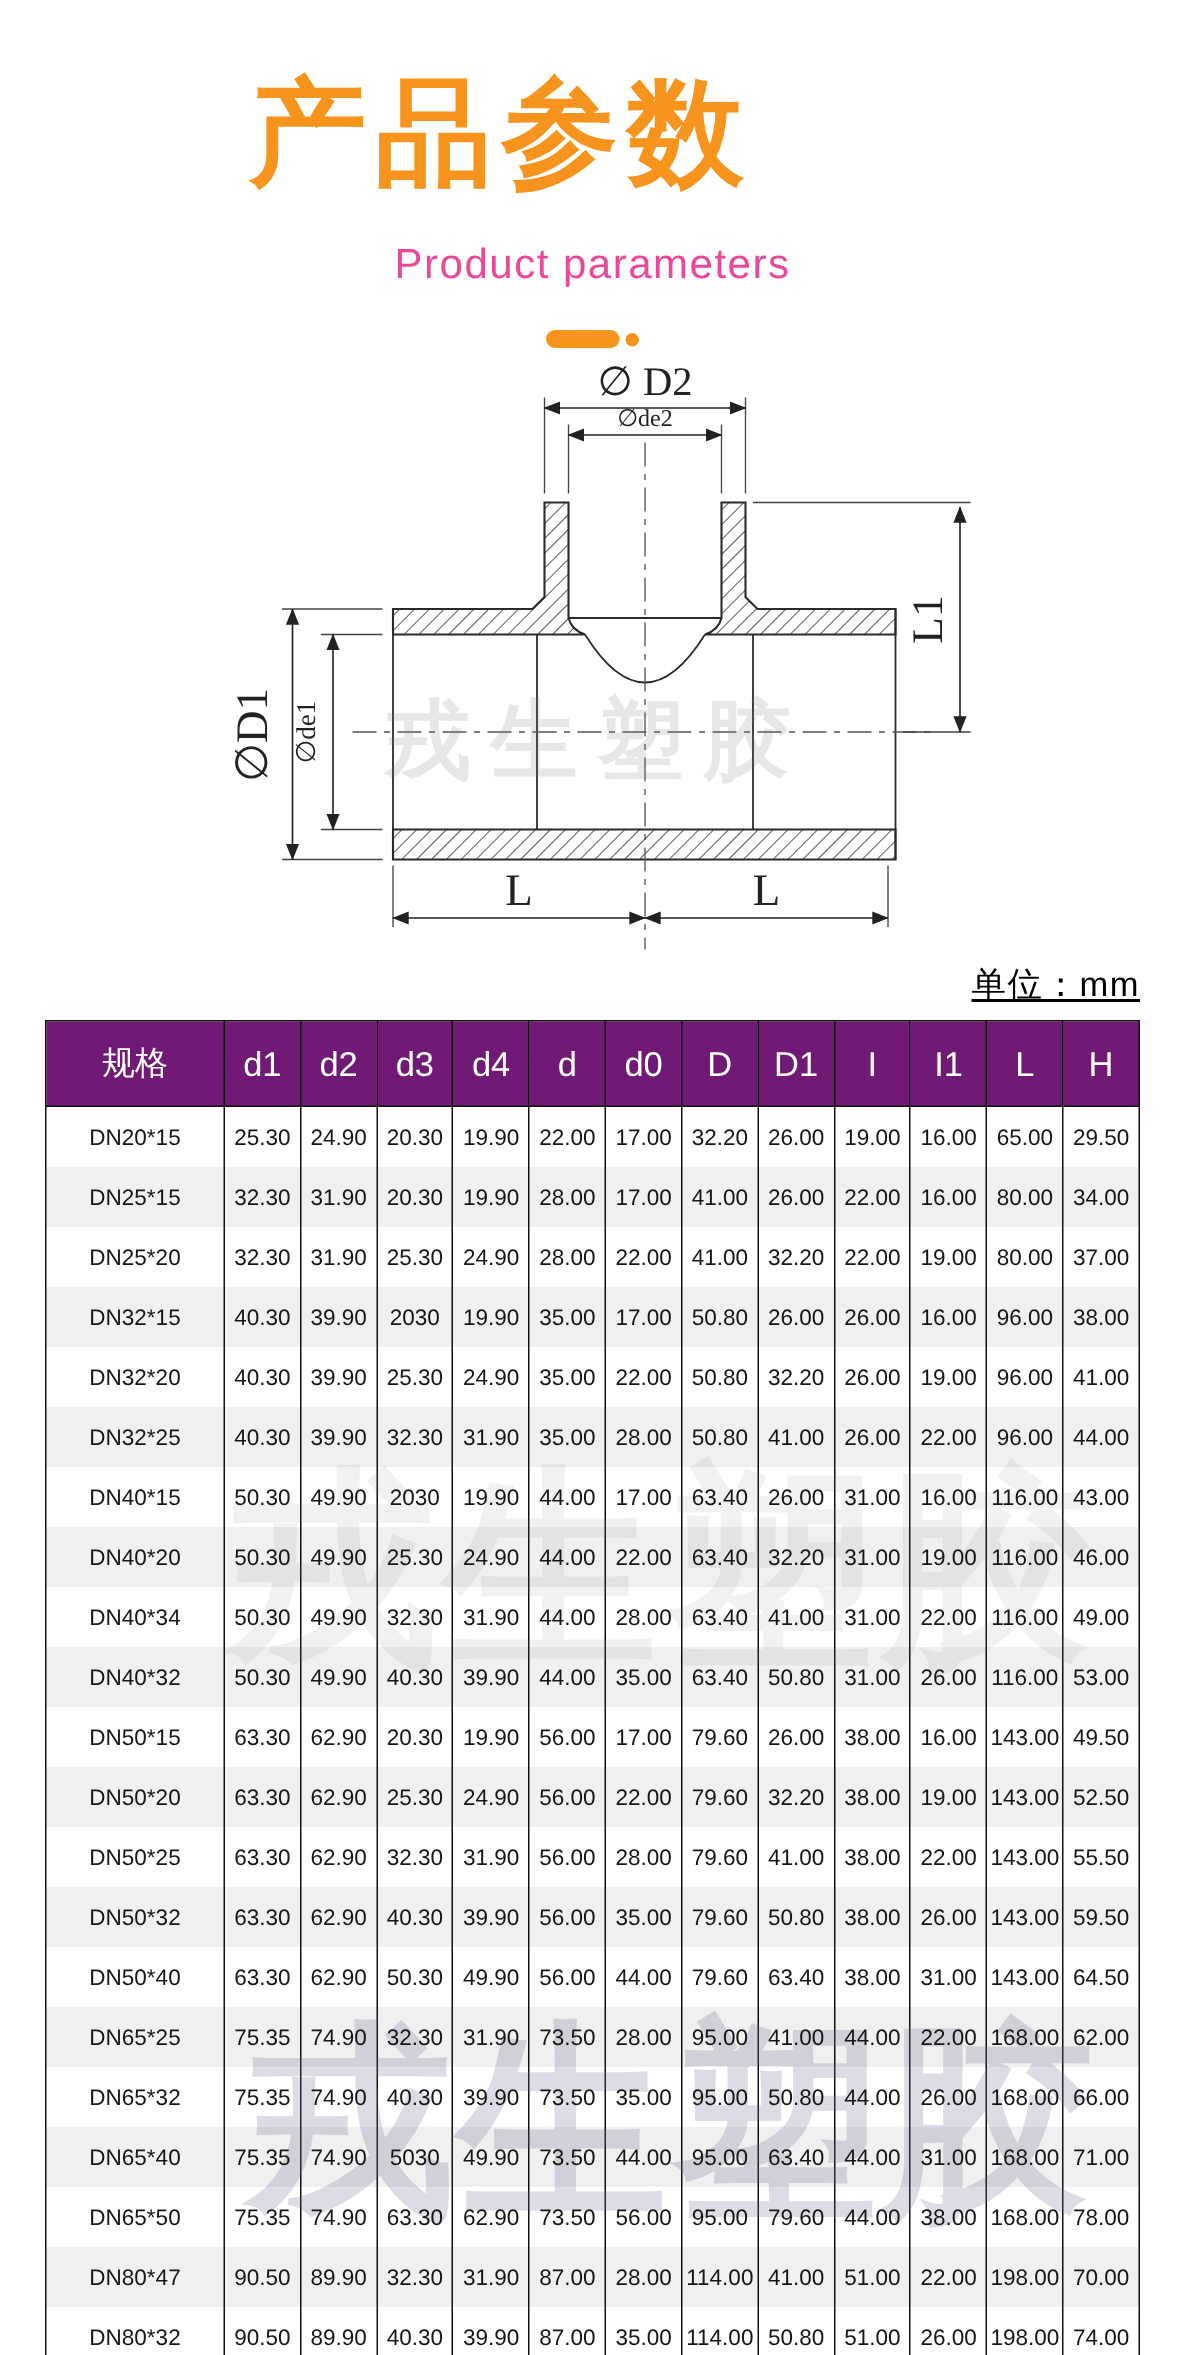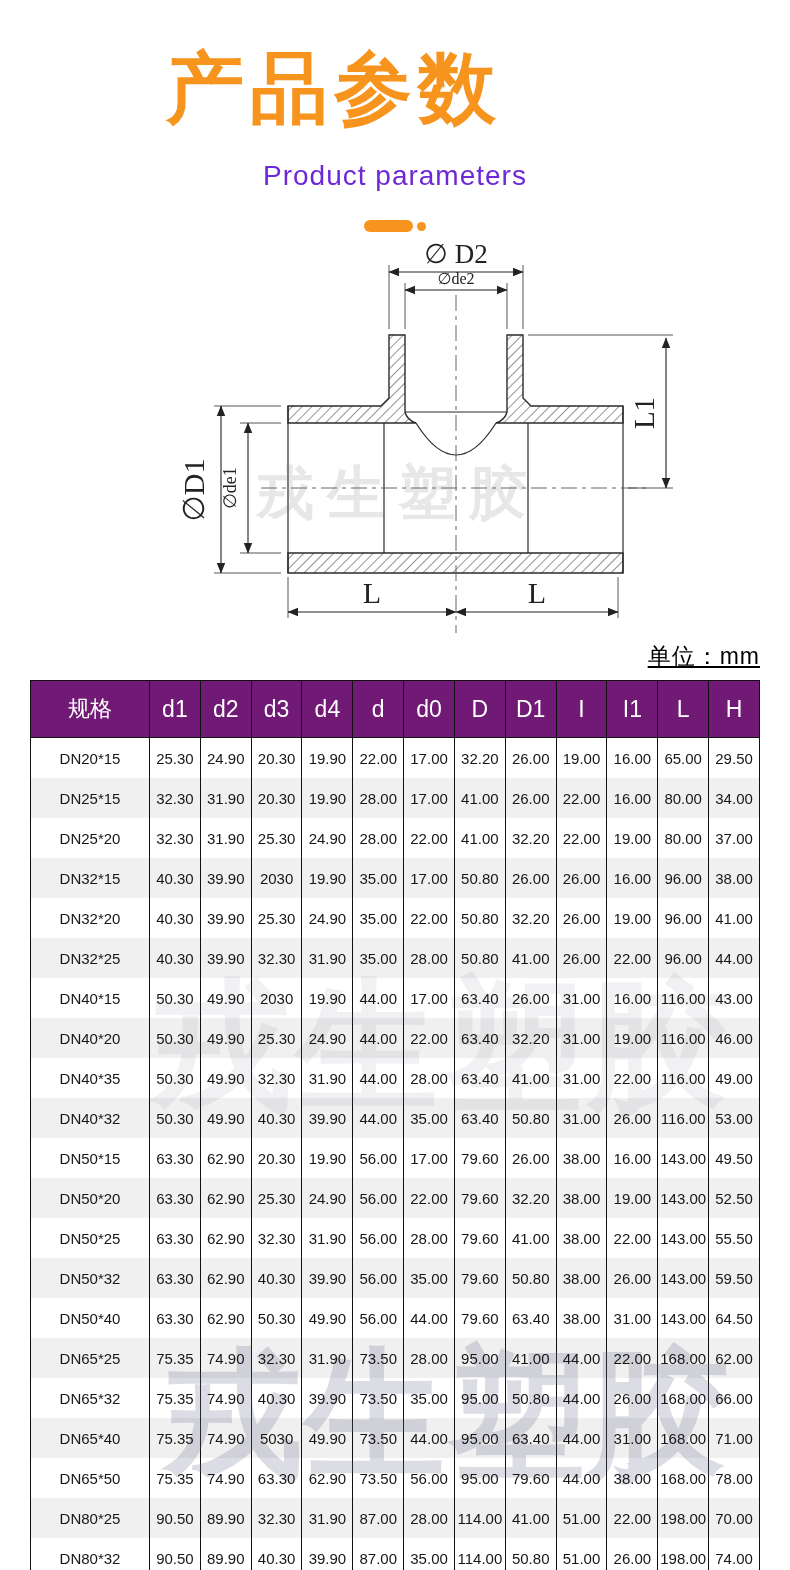--- a/index.html
+++ b/index.html
@@ -4,26 +4,26 @@
 <style>
   html,body{margin:0;padding:0;background:#ffffff;}
   body{width:790px;height:1570px;overflow:hidden;position:relative;
        font-family:"Liberation Sans",sans-serif;-webkit-font-smoothing:antialiased;}
   .abs{position:absolute;}
 
   
   .page-title{left:0;top:46px;width:668px;text-align:center;
     font-size:78px;font-weight:800;letter-spacing:6px;color:#F7941E;line-height:1.1;}
   .page-subtitle{left:0;top:160px;width:790px;text-align:center;
-    font-size:28px;font-weight:400;letter-spacing:1px;color:#6d28d9;}
+    font-size:28px;font-weight:400;letter-spacing:1px;color:#ec4899;}
   .divider-bar{left:364px;top:220px;width:49px;height:12px;border-radius:6px;background:#F7941E;}
   .divider-dot{left:417px;top:222px;width:9px;height:9px;border-radius:50%;background:#F7941E;}
 
   
-  .diagram-wrap{left:150px;top:235px;width:520px;height:412px;margin-left:26px;}
+  .diagram-wrap{left:150px;top:235px;width:520px;height:412px;}
   svg text{font-family:"Liberation Serif",serif;fill:#222;}
   .wm{white-space:nowrap;pointer-events:none;font-weight:700;
       font-family:"Liberation Sans",sans-serif;z-index:2;text-align:right;}
   .wm-diagram{left:256px;top:455px;font-size:58px;letter-spacing:13px;color:rgba(120,120,128,0.18);}
   .wm-table-1{left:150px;top:952px;font-size:142px;letter-spacing:4px;color:rgba(118,122,150,0.10);}
   .wm-table-2{left:163px;top:1322px;font-size:140px;letter-spacing:2px;color:rgba(108,114,142,0.24);}
 
   
   .unit-label{left:430px;top:641px;width:330px;text-align:right;
     font-size:23px;color:#000;letter-spacing:1px;text-decoration:underline;}
@@ -256,21 +256,21 @@
         <td><span>44.00</span></td>
         <td><span>22.00</span></td>
         <td><span>63.40</span></td>
         <td><span>32.20</span></td>
         <td><span>31.00</span></td>
         <td><span>19.00</span></td>
         <td><span>116.00</span></td>
         <td><span>46.00</span></td>
       </tr>
       <tr>
-        <td><span>DN40*35</span></td>
+        <td><span>DN40*34</span></td>
         <td><span>50.30</span></td>
         <td><span>49.90</span></td>
         <td><span>32.30</span></td>
         <td><span>31.90</span></td>
         <td><span>44.00</span></td>
         <td><span>28.00</span></td>
         <td><span>63.40</span></td>
         <td><span>41.00</span></td>
         <td><span>31.00</span></td>
         <td><span>22.00</span></td>
@@ -421,21 +421,21 @@
         <td><span>73.50</span></td>
         <td><span>56.00</span></td>
         <td><span>95.00</span></td>
         <td><span>79.60</span></td>
         <td><span>44.00</span></td>
         <td><span>38.00</span></td>
         <td><span>168.00</span></td>
         <td><span>78.00</span></td>
       </tr>
       <tr>
-        <td><span>DN80*25</span></td>
+        <td><span>DN80*47</span></td>
         <td><span>90.50</span></td>
         <td><span>89.90</span></td>
         <td><span>32.30</span></td>
         <td><span>31.90</span></td>
         <td><span>87.00</span></td>
         <td><span>28.00</span></td>
         <td><span>114.00</span></td>
         <td><span>41.00</span></td>
         <td><span>51.00</span></td>
         <td><span>22.00</span></td>

